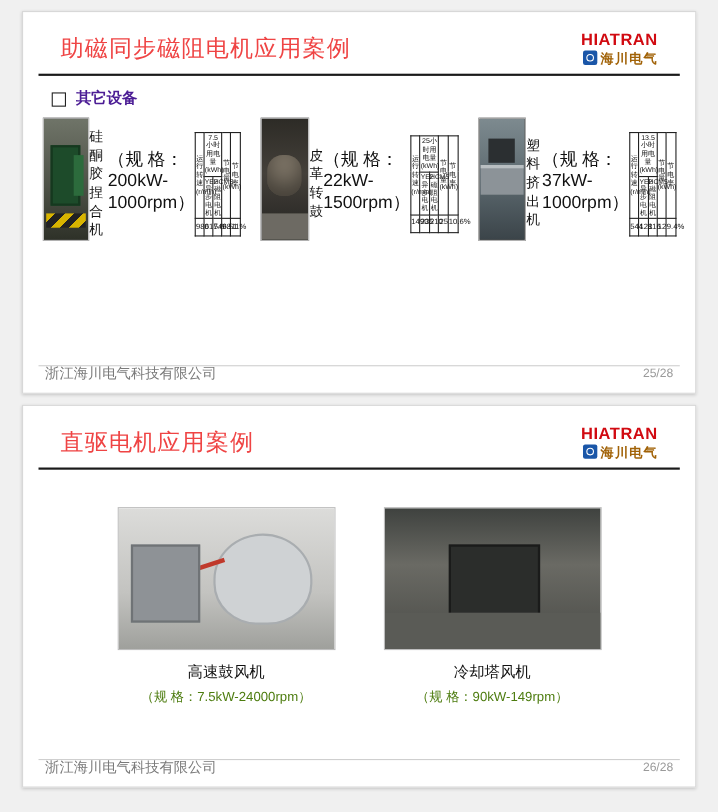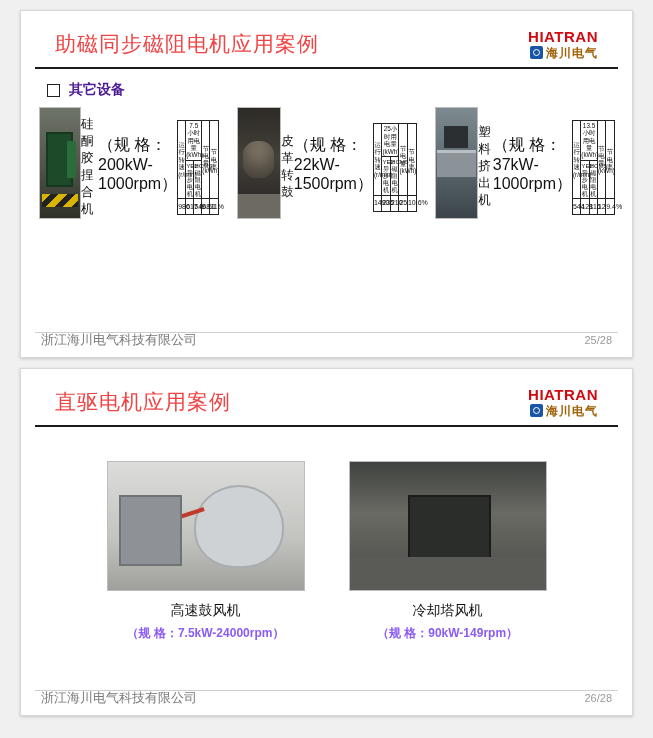--- a/index.html
+++ b/index.html
@@ -62,21 +62,21 @@
     padding:0 20px;box-sizing:border-box;
   }
   .foot-line{position:absolute;left:14px;right:14px;bottom:24px;border-top:1px solid #cfcfcf;}
   .foot-left{font-size:13px;color:#7a7a7a;}
   .foot-right{font-size:11px;color:#9a9a9a;}
   
   .cards2{display:flex;justify-content:center;gap:46px;margin-top:34px;}
   .card2{width:196px;display:flex;flex-direction:column;align-items:center;}
   .photo2{width:196px;height:128px;border:1px solid #bdbdbd;overflow:hidden;position:relative;}
   .cap2-name{font-size:14px;color:#111;margin-top:11px;}
-  .cap2-spec{font-size:12px;color:#8b5cf6;margin-top:5px;font-weight:bold;}
+  .cap2-spec{font-size:12px;color:#4d7c0f;margin-top:5px;}
   
   .ph{position:absolute;inset:0;}
   .p1{background:linear-gradient(180deg,#6f7468 0%,#4e5247 55%,#2e3128 100%);}
   .p1:before{content:"";position:absolute;left:16%;top:22%;width:56%;height:46%;background:#1d4b2a;border:2px solid #16381f;}
   .p1:after{content:"";position:absolute;left:6%;bottom:10%;width:88%;height:12%;background:repeating-linear-gradient(135deg,#d8b400 0 6px,#222 6px 12px);}
   .p1 .sub{position:absolute;right:10%;top:30%;width:22%;height:34%;background:#2c6b3c;}
   .p2{background:linear-gradient(180deg,#2d2b26 0%,#44403a 45%,#232220 100%);}
   .p2:before{content:"";position:absolute;left:12%;top:30%;width:74%;height:34%;background:#7d7466;border-radius:14px;box-shadow:inset 0 -10px 18px rgba(0,0,0,.45);}
   .p2:after{content:"";position:absolute;left:0;bottom:0;width:100%;height:22%;background:#6d6a63;}
   .p3{background:linear-gradient(180deg,#7d8a8f 0%,#5d6a70 50%,#3b4449 100%);}

